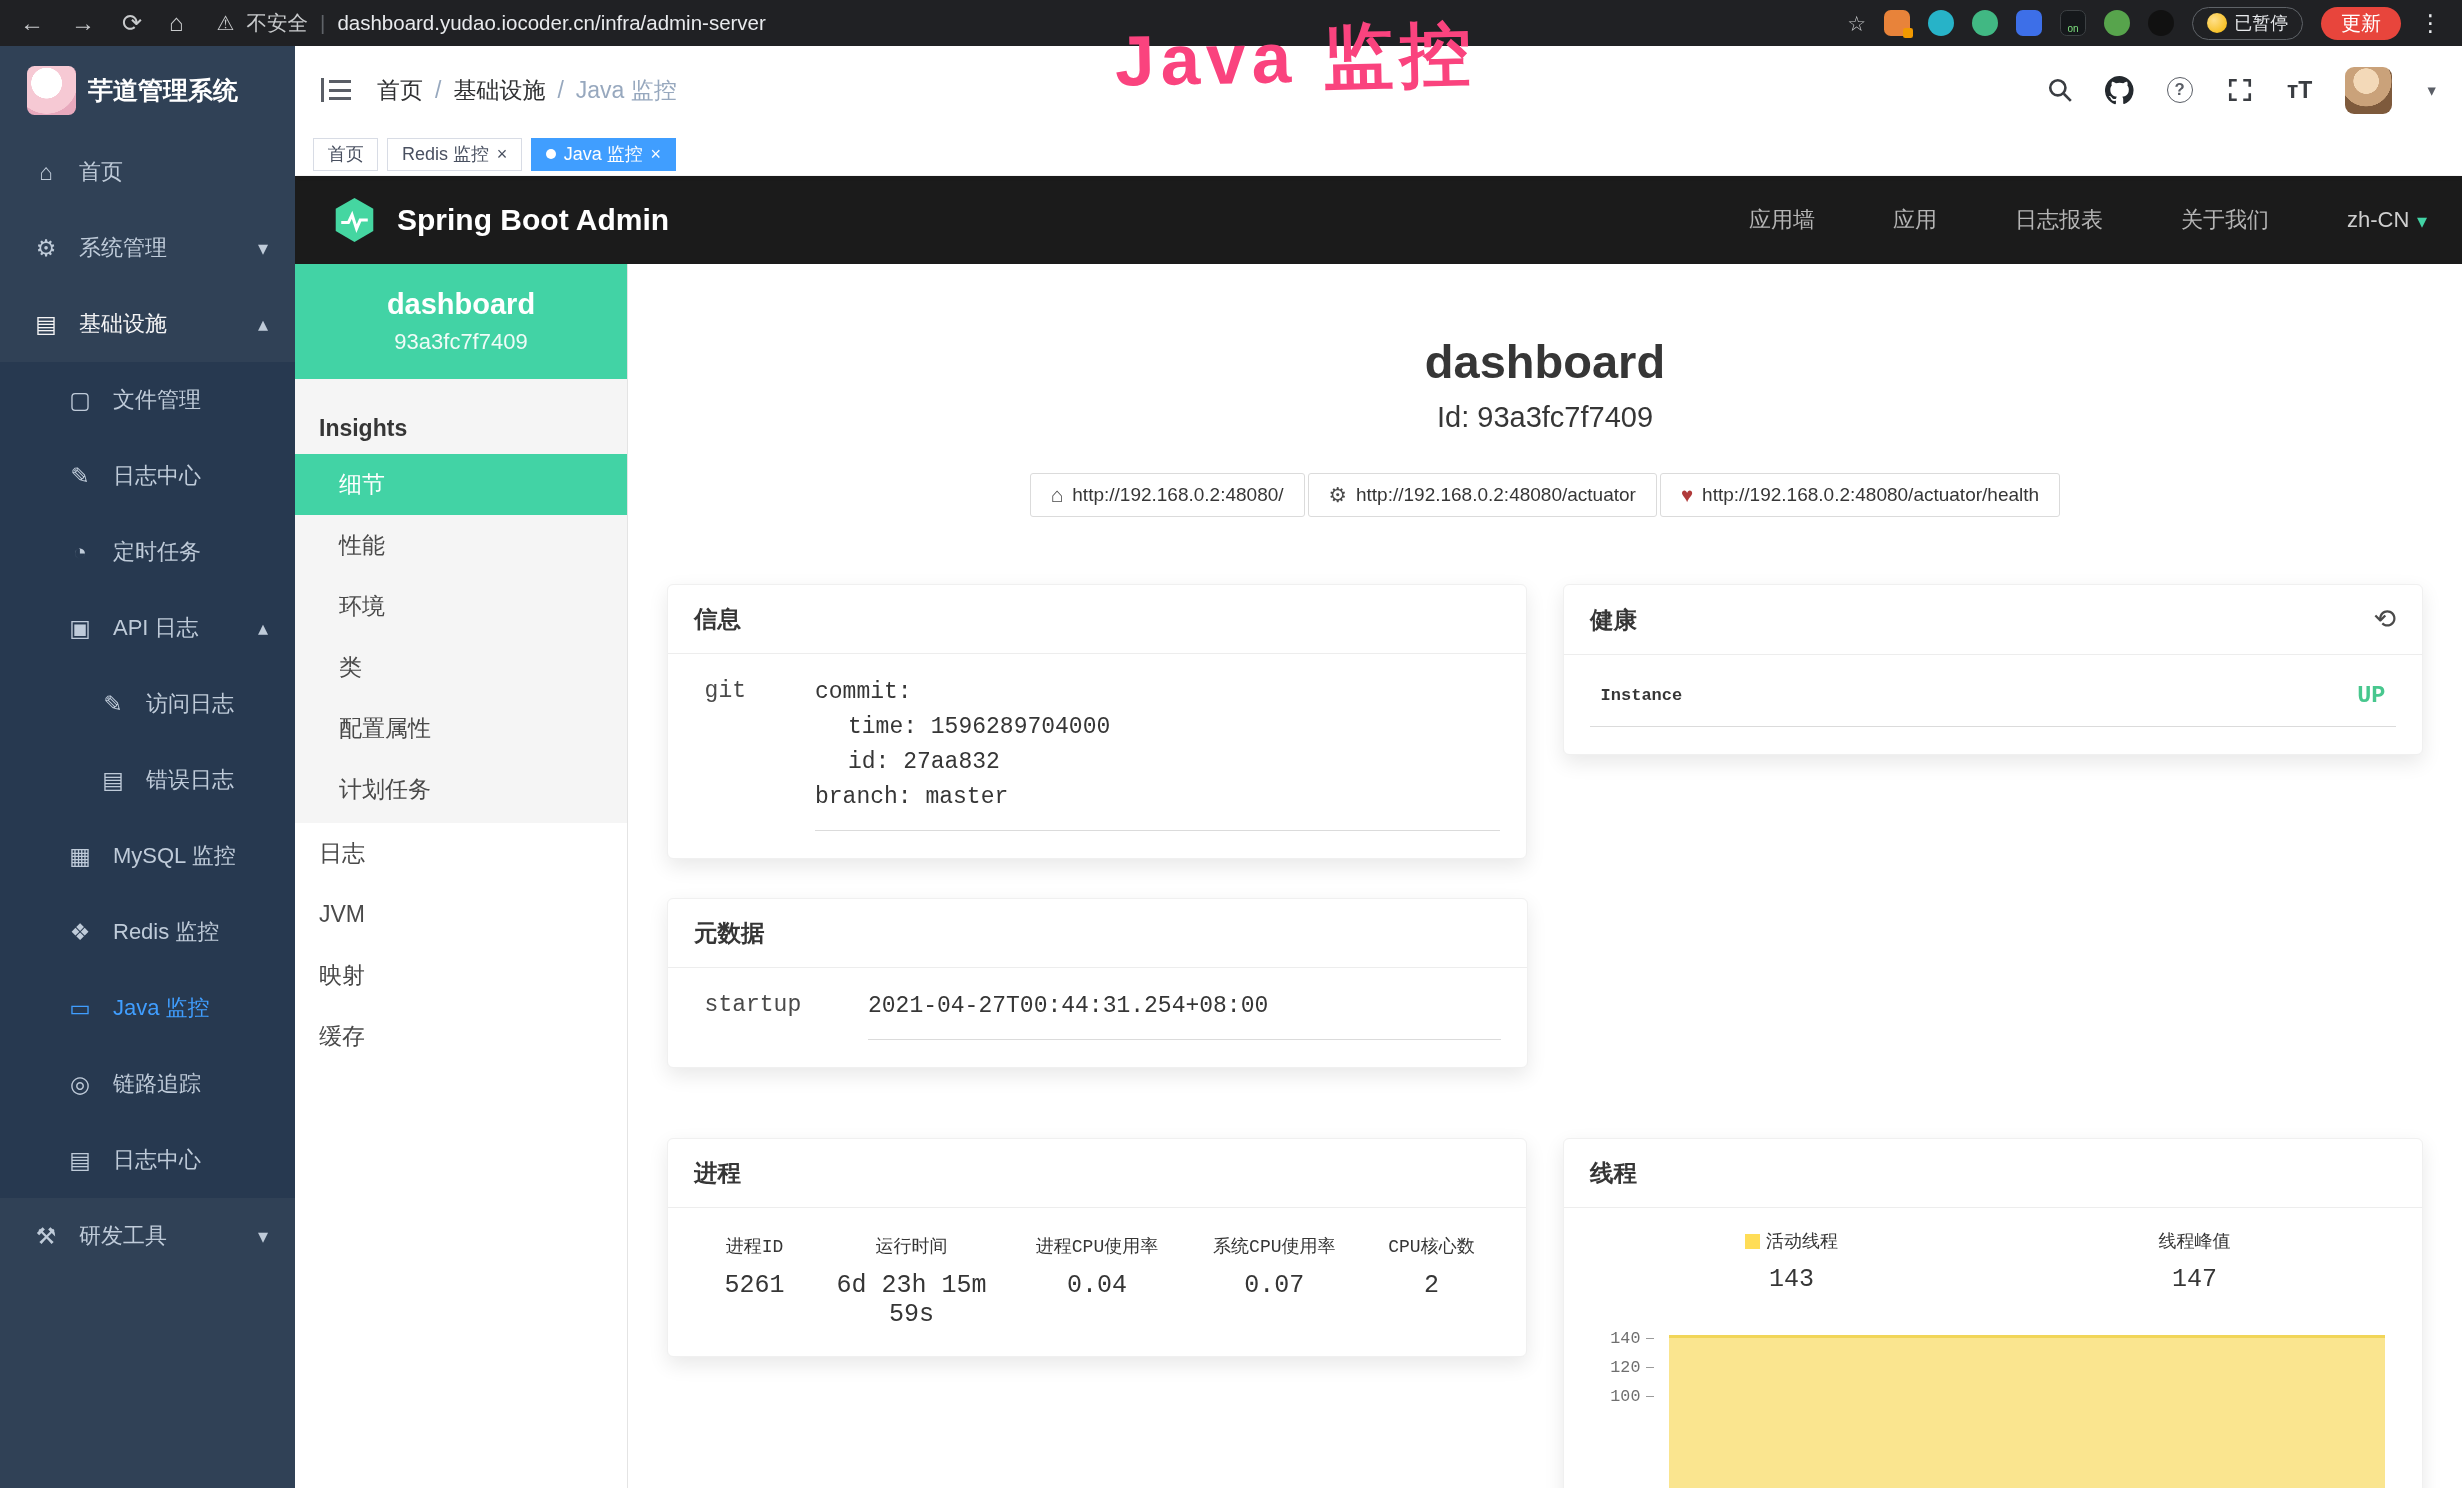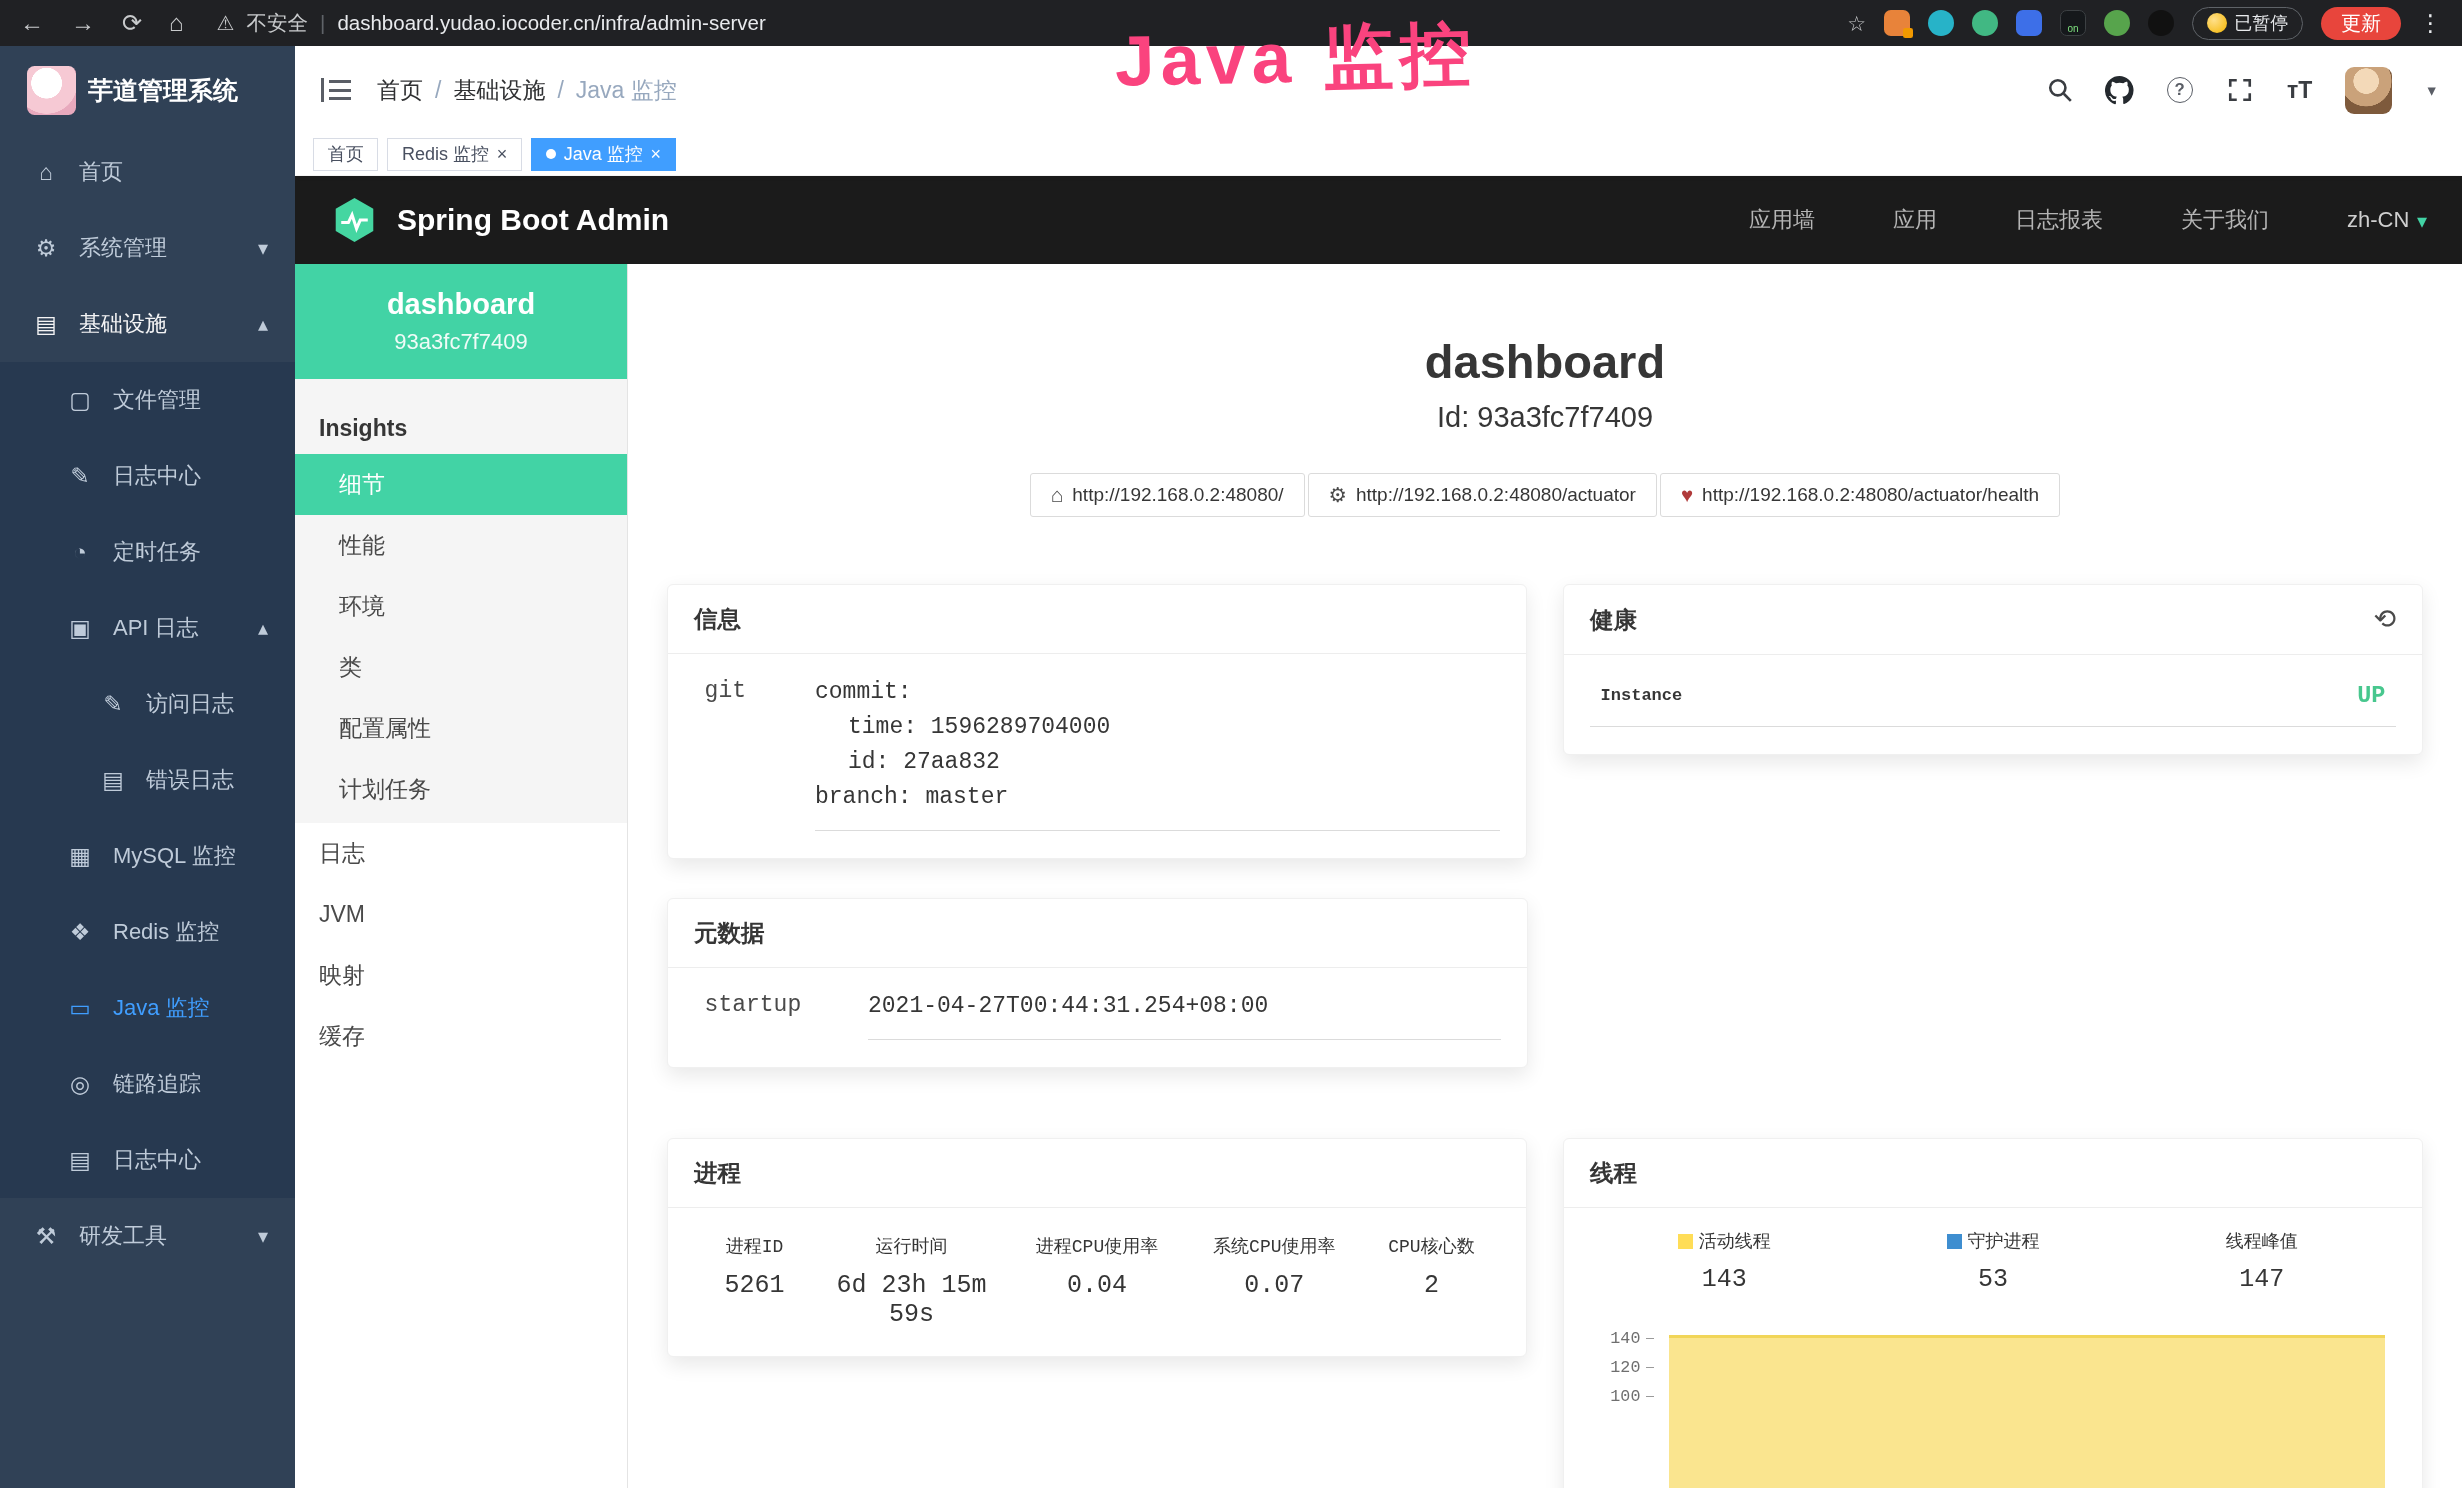--- a/index.html
+++ b/index.html
@@ -484,27 +484,20 @@
                 <div class="thr-legend">
                   <div class="thr-cell">
                     <div class="thr-lab">
                       <span class="swatch sw-active"></span>
                       <span>活动线程</span>
                     </div>
                     <div class="thr-val">143</div>
                   </div>
                   <div class="thr-cell">
                     <div class="thr-lab">
-                      <span class="swatch sw-daemon"></span>
-                      <span>守护进程</span>
-                    </div>
-                    <div class="thr-val">53</div>
-                  </div>
-                  <div class="thr-cell">
-                    <div class="thr-lab">
                       <span>线程峰值</span>
                     </div>
                     <div class="thr-val">147</div>
                   </div>
                 </div>
                 <div class="thr-chart">
                   <div class="axis">
                     <div class="tick">140</div>
                     <div class="tick">120</div>
                     <div class="tick">100</div>

